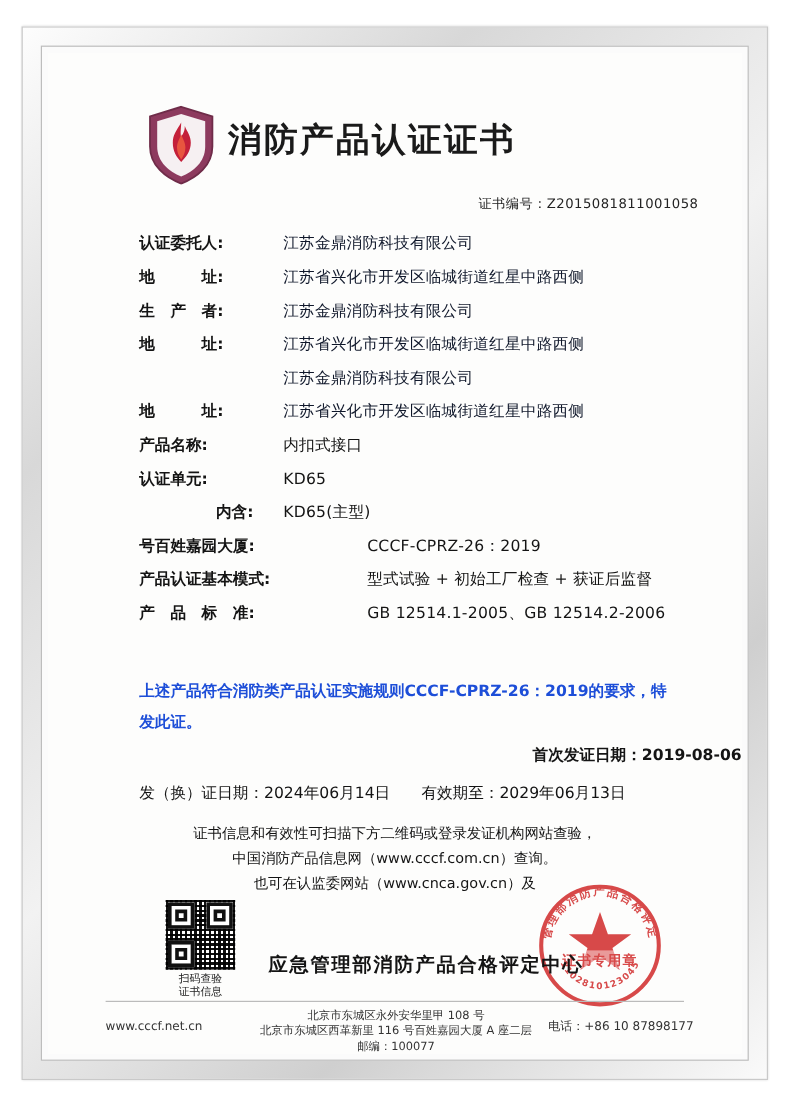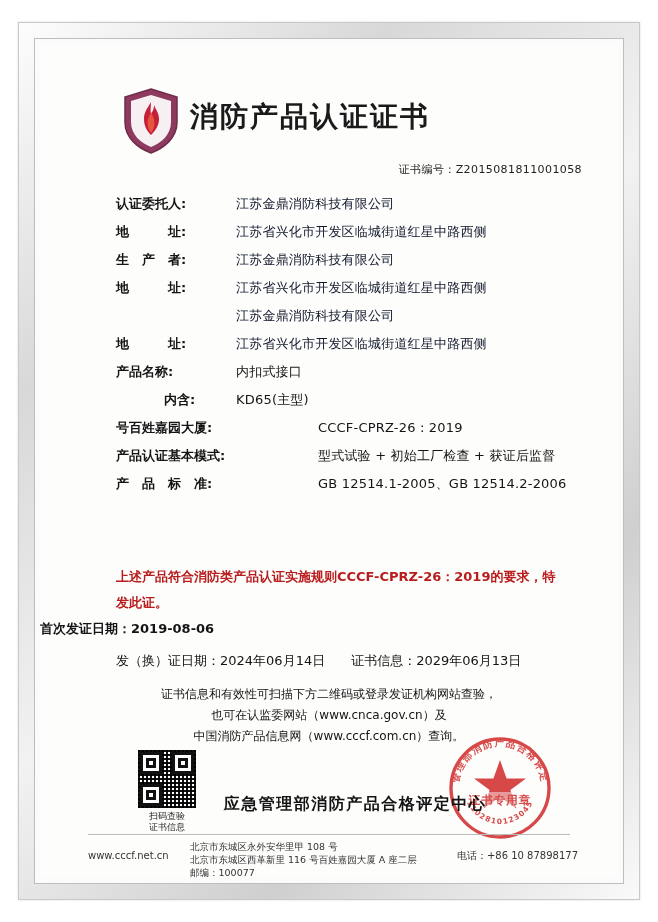--- a/index.html
+++ b/index.html
@@ -126,42 +126,41 @@
     letter-spacing: 0.2px;
   }
   .value.dark {
     color: #141414;
   }
   .row.wide .label {
     width: 215px;
   }
   .row.wide .value {
     left: 262px;
-    margin-left: 12px;
   }
 
   
   .statement {
     position: absolute;
     left: 76px;
     top: 520px;
     width: 440px;
     font-family: "DejaVu Sans", "Liberation Sans", sans-serif;
     font-size: 13px;
     font-weight: bold;
-    color: #b91c1c;
+    color: #1d4ed8;
     line-height: 26px;
   }
 
   .issue-first {
     position: absolute;
     left: 0;
     top: 576px;
     width: 578px;
-    text-align: left;
+    text-align: right;
     font-family: "DejaVu Sans", "Liberation Sans", sans-serif;
     font-size: 13px;
     font-weight: bold;
     color: #141414;
   }
   .issue-first .v {
     font-weight: bold;
     color: #141414;
   }
 
@@ -281,21 +280,21 @@
     position: absolute;
     left: 48px;
     top: 9px;
     font-size: 10px;
   }
   .footer .mid {
     position: absolute;
     left: 150px;
     top: 0px;
     width: 280px;
-    text-align: left;
+    text-align: center;
   }
   .footer .right {
     position: absolute;
     right: 40px;
     top: 9px;
     font-size: 10px;
     text-align: right;
   }
 </style>
 </head>
@@ -353,23 +352,27 @@
       <div class="row">
         <span class="label">地　　　址:</span>
         <span class="value">江苏省兴化市开发区临城街道红星中路西侧</span>
       </div>
 
       <div class="row">
         <span class="label">产品名称:</span>
         <span class="value dark">内扣式接口</span>
       </div>
 
-
-      <div class="row">
-        <span class="label" style="left:124px;width:60px;">内含:</span>
+      <div class="row">
+        <span class="label">认证单元:</span>
+        <span class="value dark">KD65</span>
+      </div>
+
+      <div class="row">
+        <span class="label" style="left:140px;width:60px;">内含:</span>
         <span class="value dark">KD65(主型)</span>
       </div>
 
       <div class="row wide">
         <span class="label" style="width:186px;">号百姓嘉园大厦:</span>
         <span class="value dark" style="left:266px;">CCCF-CPRZ-26：2019</span>
       </div>
 
       <div class="row wide">
         <span class="label" style="width:186px;">产品认证基本模式:</span>
@@ -383,27 +386,27 @@
 
     </div>
 
     <div class="statement">上述产品符合消防类产品认证实施规则CCCF-CPRZ-26：2019的要求，特发此证。</div>
 
     <div class="issue-first">
       <span>首次发证日期：</span><span class="v">2019-08-06</span>
     </div>
 
     <div class="issue-dates">
-      <span>发（换）证日期：</span><span>2024年06月14日</span><span class="gap"></span><span>证书信息：</span><span>2029年06月13日</span>
+      <span>发（换）证日期：</span><span>2024年06月14日</span><span class="gap"></span><span>有效期至：</span><span>2029年06月13日</span>
     </div>
 
     <div class="note">
       <div>证书信息和有效性可扫描下方二维码或登录发证机构网站查验，</div>
+      <div>中国消防产品信息网（www.cccf.com.cn）查询。</div>
       <div>也可在认监委网站（www.cnca.gov.cn）及</div>
-      <div>中国消防产品信息网（www.cccf.com.cn）查询。</div>
     </div>
 
     <div class="qr-wrap">
       <div class="qr">
         <span class="qr-corner-bl"></span>
       </div>
       <div class="qr-caption">
         <div>扫码查验</div>
         <div>证书信息</div>
       </div>

